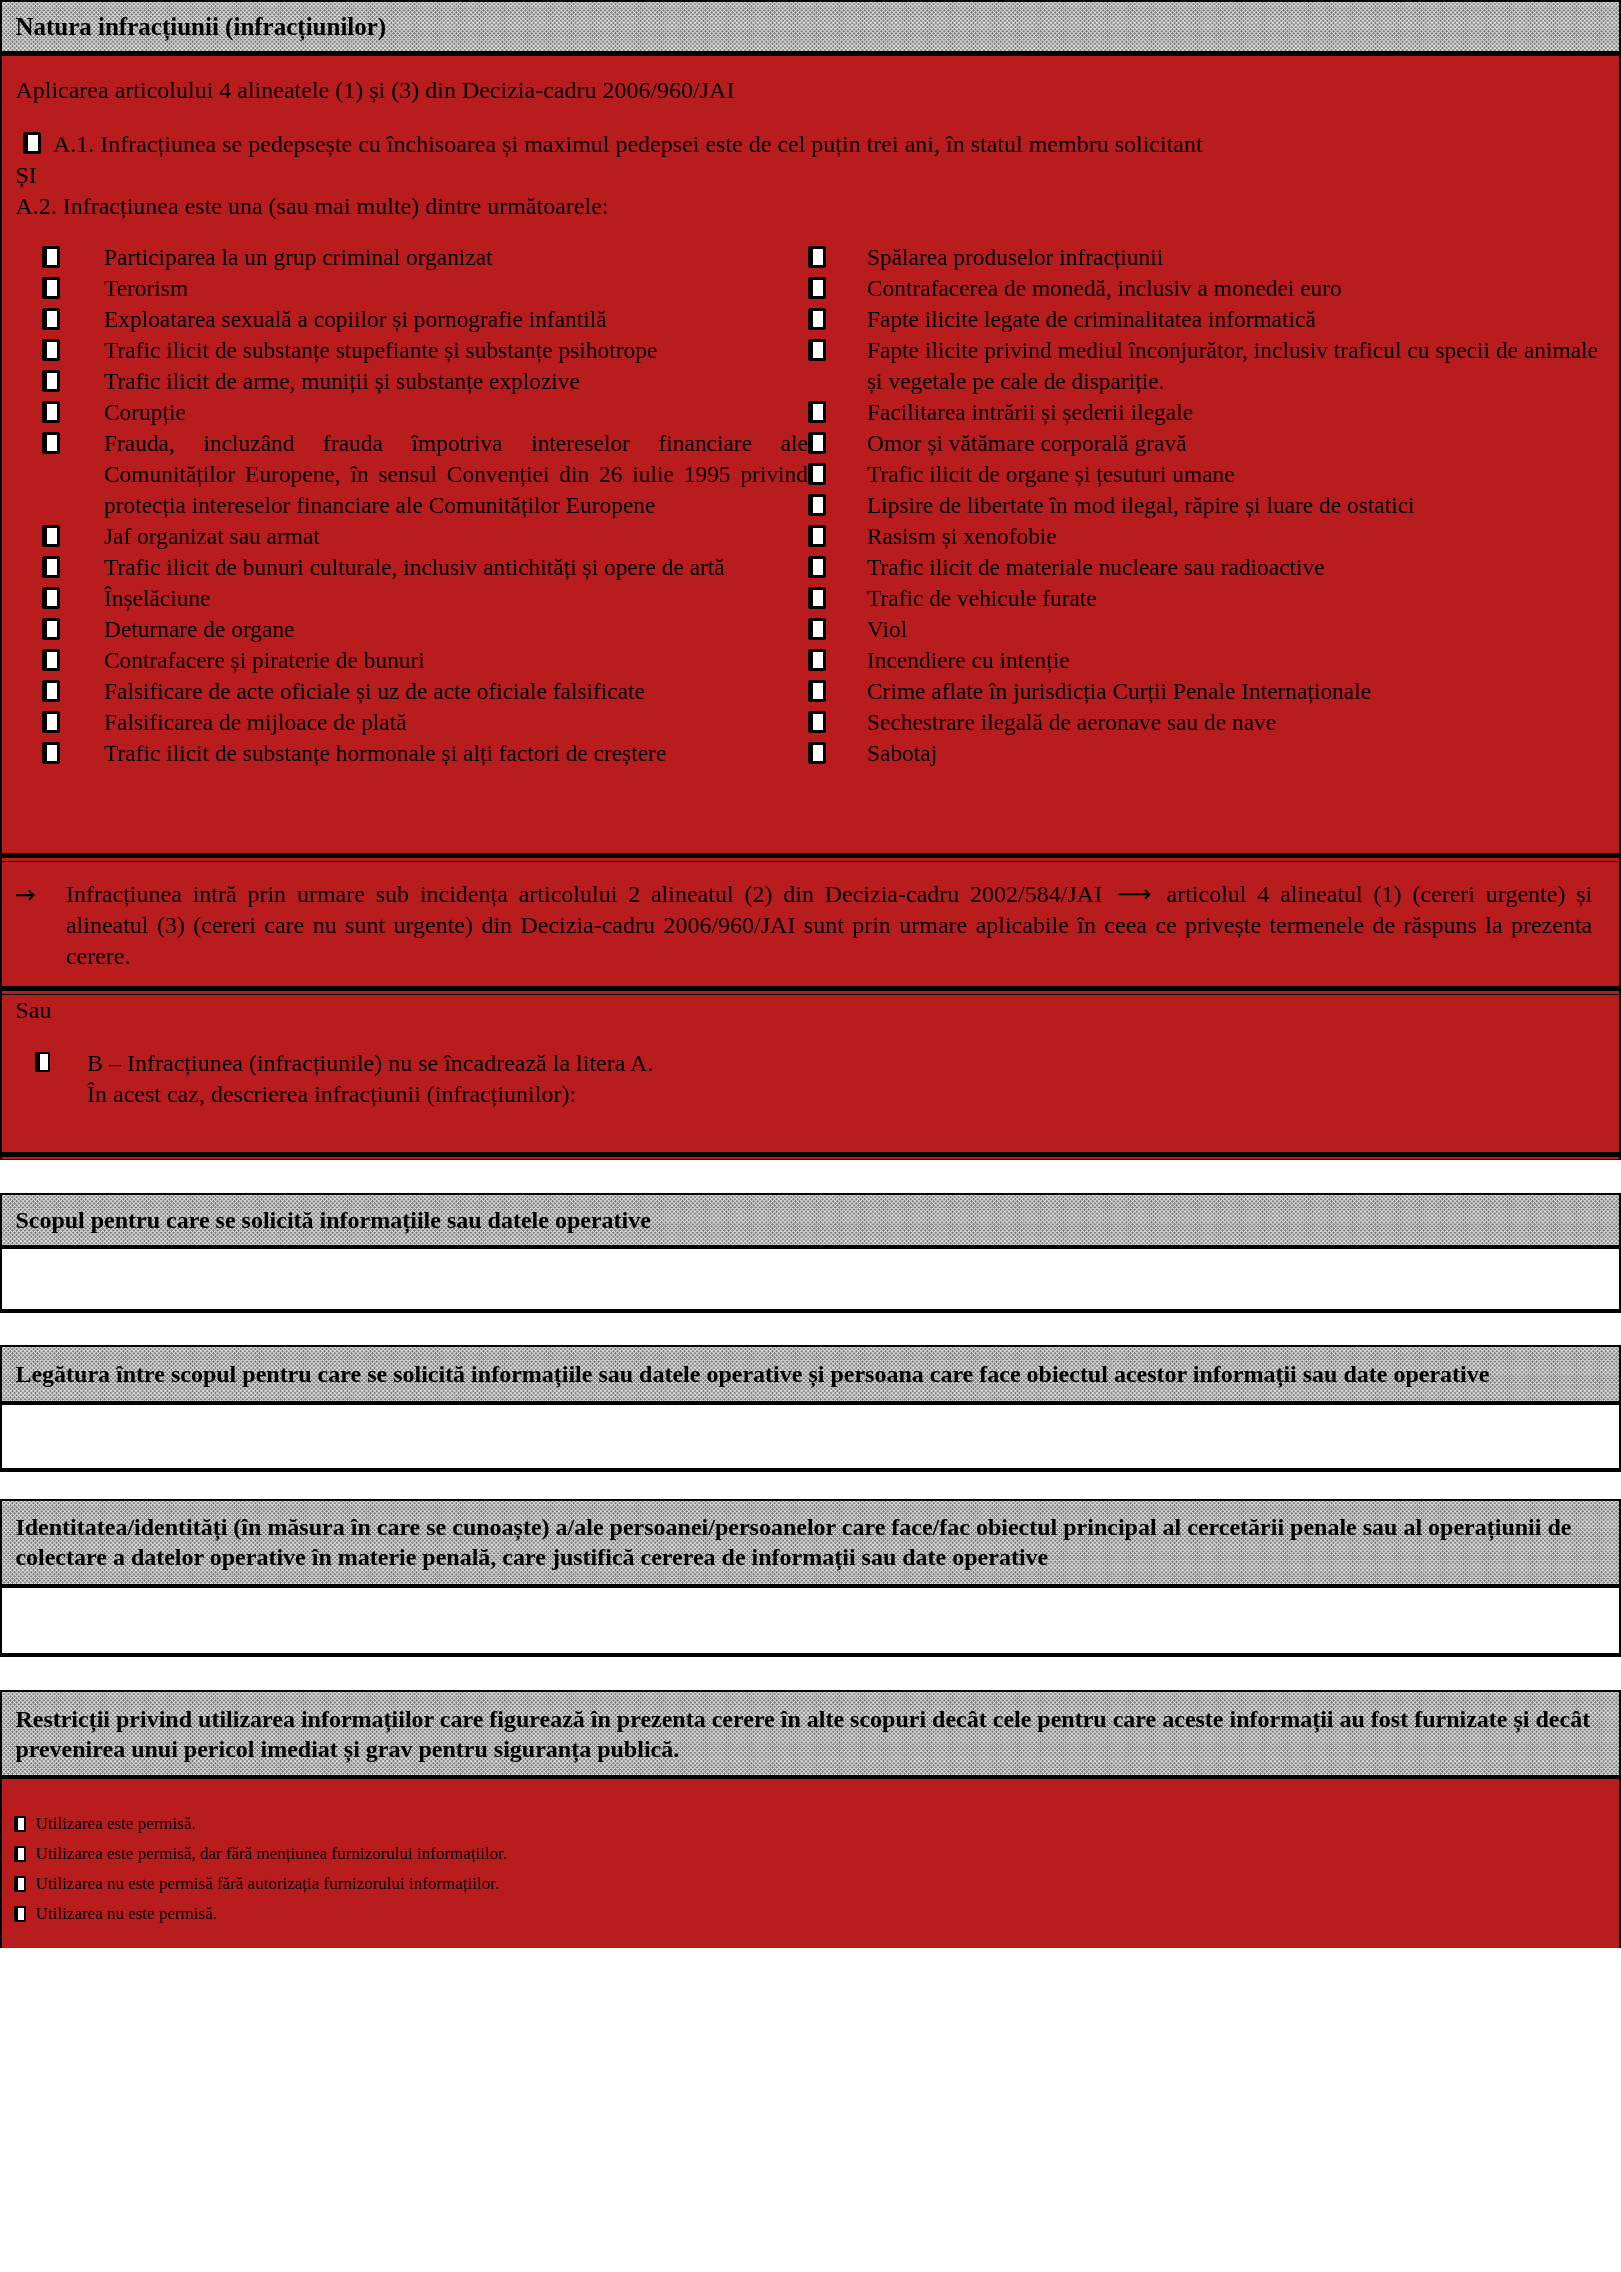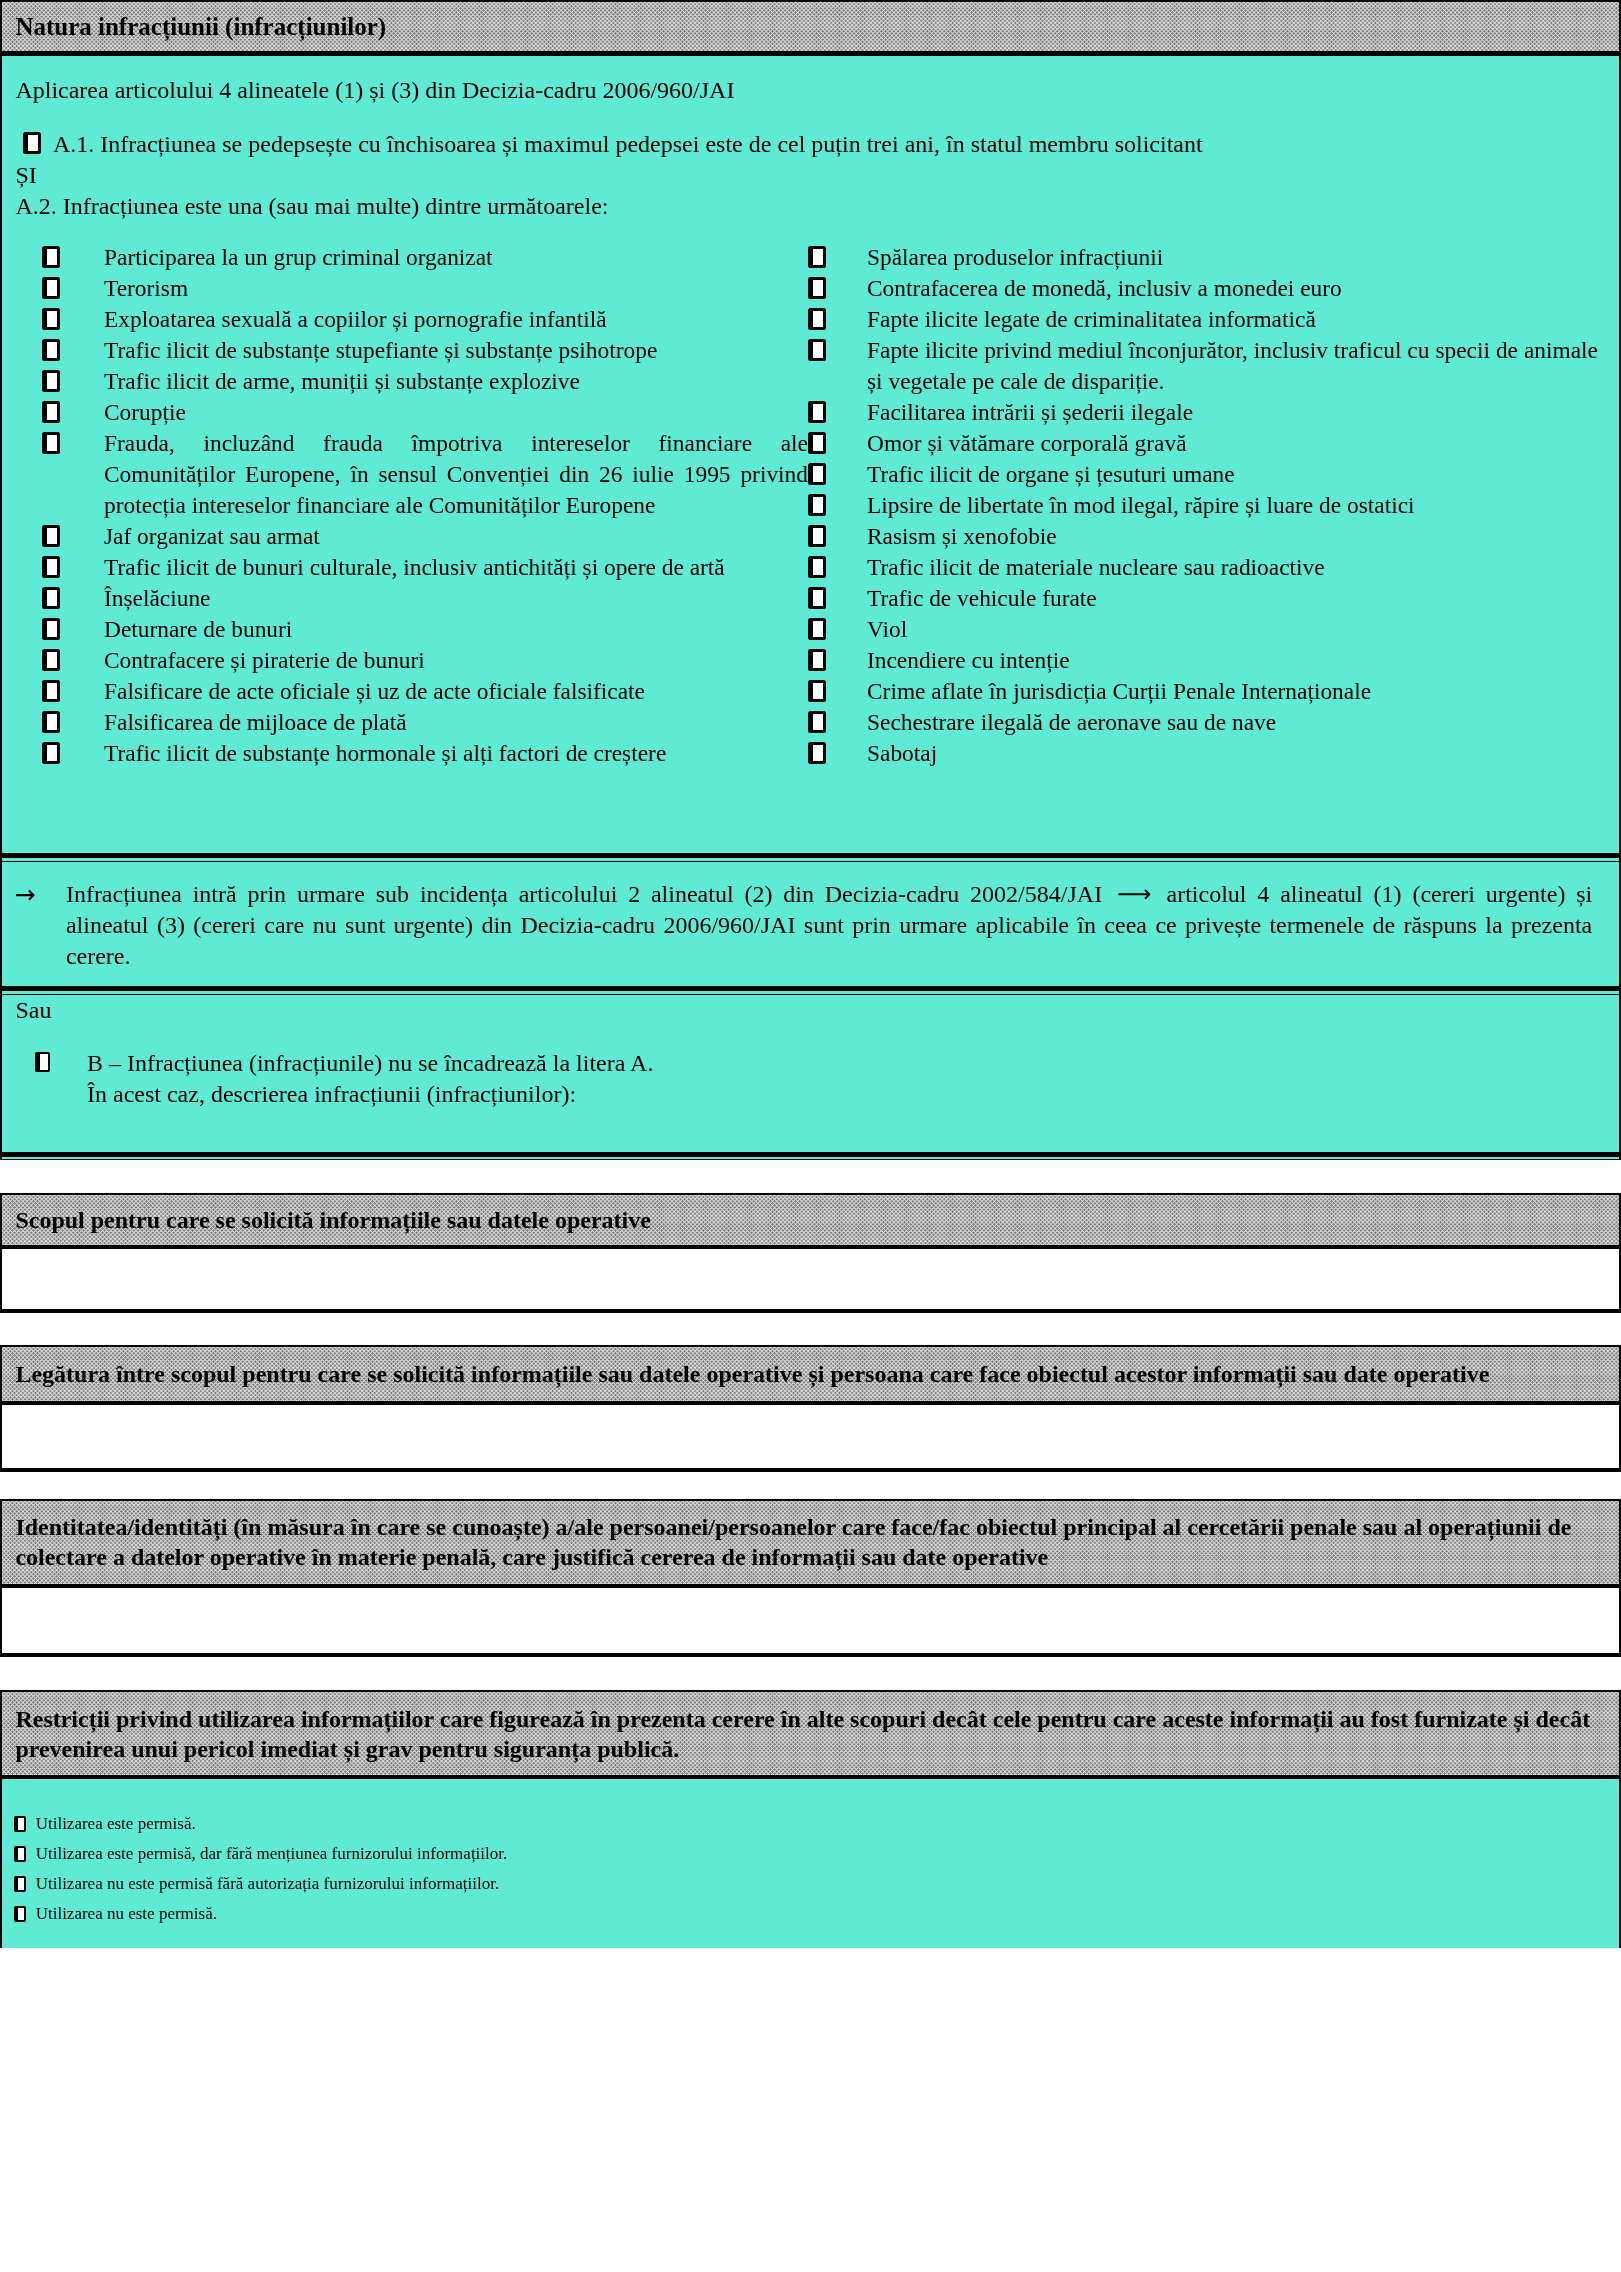--- a/index.html
+++ b/index.html
@@ -9,21 +9,21 @@
     width: 1621px; height: 2273px;
     background: #ffffff;
     color: #000;
     font-family: "Liberation Serif", "DejaVu Serif", serif;
     overflow: hidden;
     position: relative;
   }
   .box {
     border: 2.5px solid #000;
     box-sizing: border-box;
-    background: #5eead4;
+    background: #b91c1c;
   }
   
   .hatched {
     background-color: #d6d6d6;
     background-image:
       radial-gradient(circle, #767676 1px, transparent 1.2px),
       radial-gradient(circle, #767676 1px, transparent 1.2px),
       repeating-linear-gradient(180deg, rgba(255,255,255,.45) 0 0.8px, transparent 0.8px 3.3px);
     background-size: 4.2px 4.2px, 4.2px 4.2px, auto;
     background-position: 0 0, 2.1px 2.1px, 0 0;
@@ -230,21 +230,21 @@
               <span>Trafic ilicit de bunuri culturale, inclusiv antichități și opere de artă</span>
             </li>
 
             <li>
               <span class="cb"></span>
               <span>Înșelăciune</span>
             </li>
 
             <li>
               <span class="cb"></span>
-              <span>Deturnare de bunuri</span>
+              <span>Deturnare de organe</span>
             </li>
 
             <li>
               <span class="cb"></span>
               <span>Contrafacere și piraterie de bunuri</span>
             </li>
 
             <li>
               <span class="cb"></span>
               <span>Falsificare de acte oficiale și uz de acte oficiale falsificate</span>

